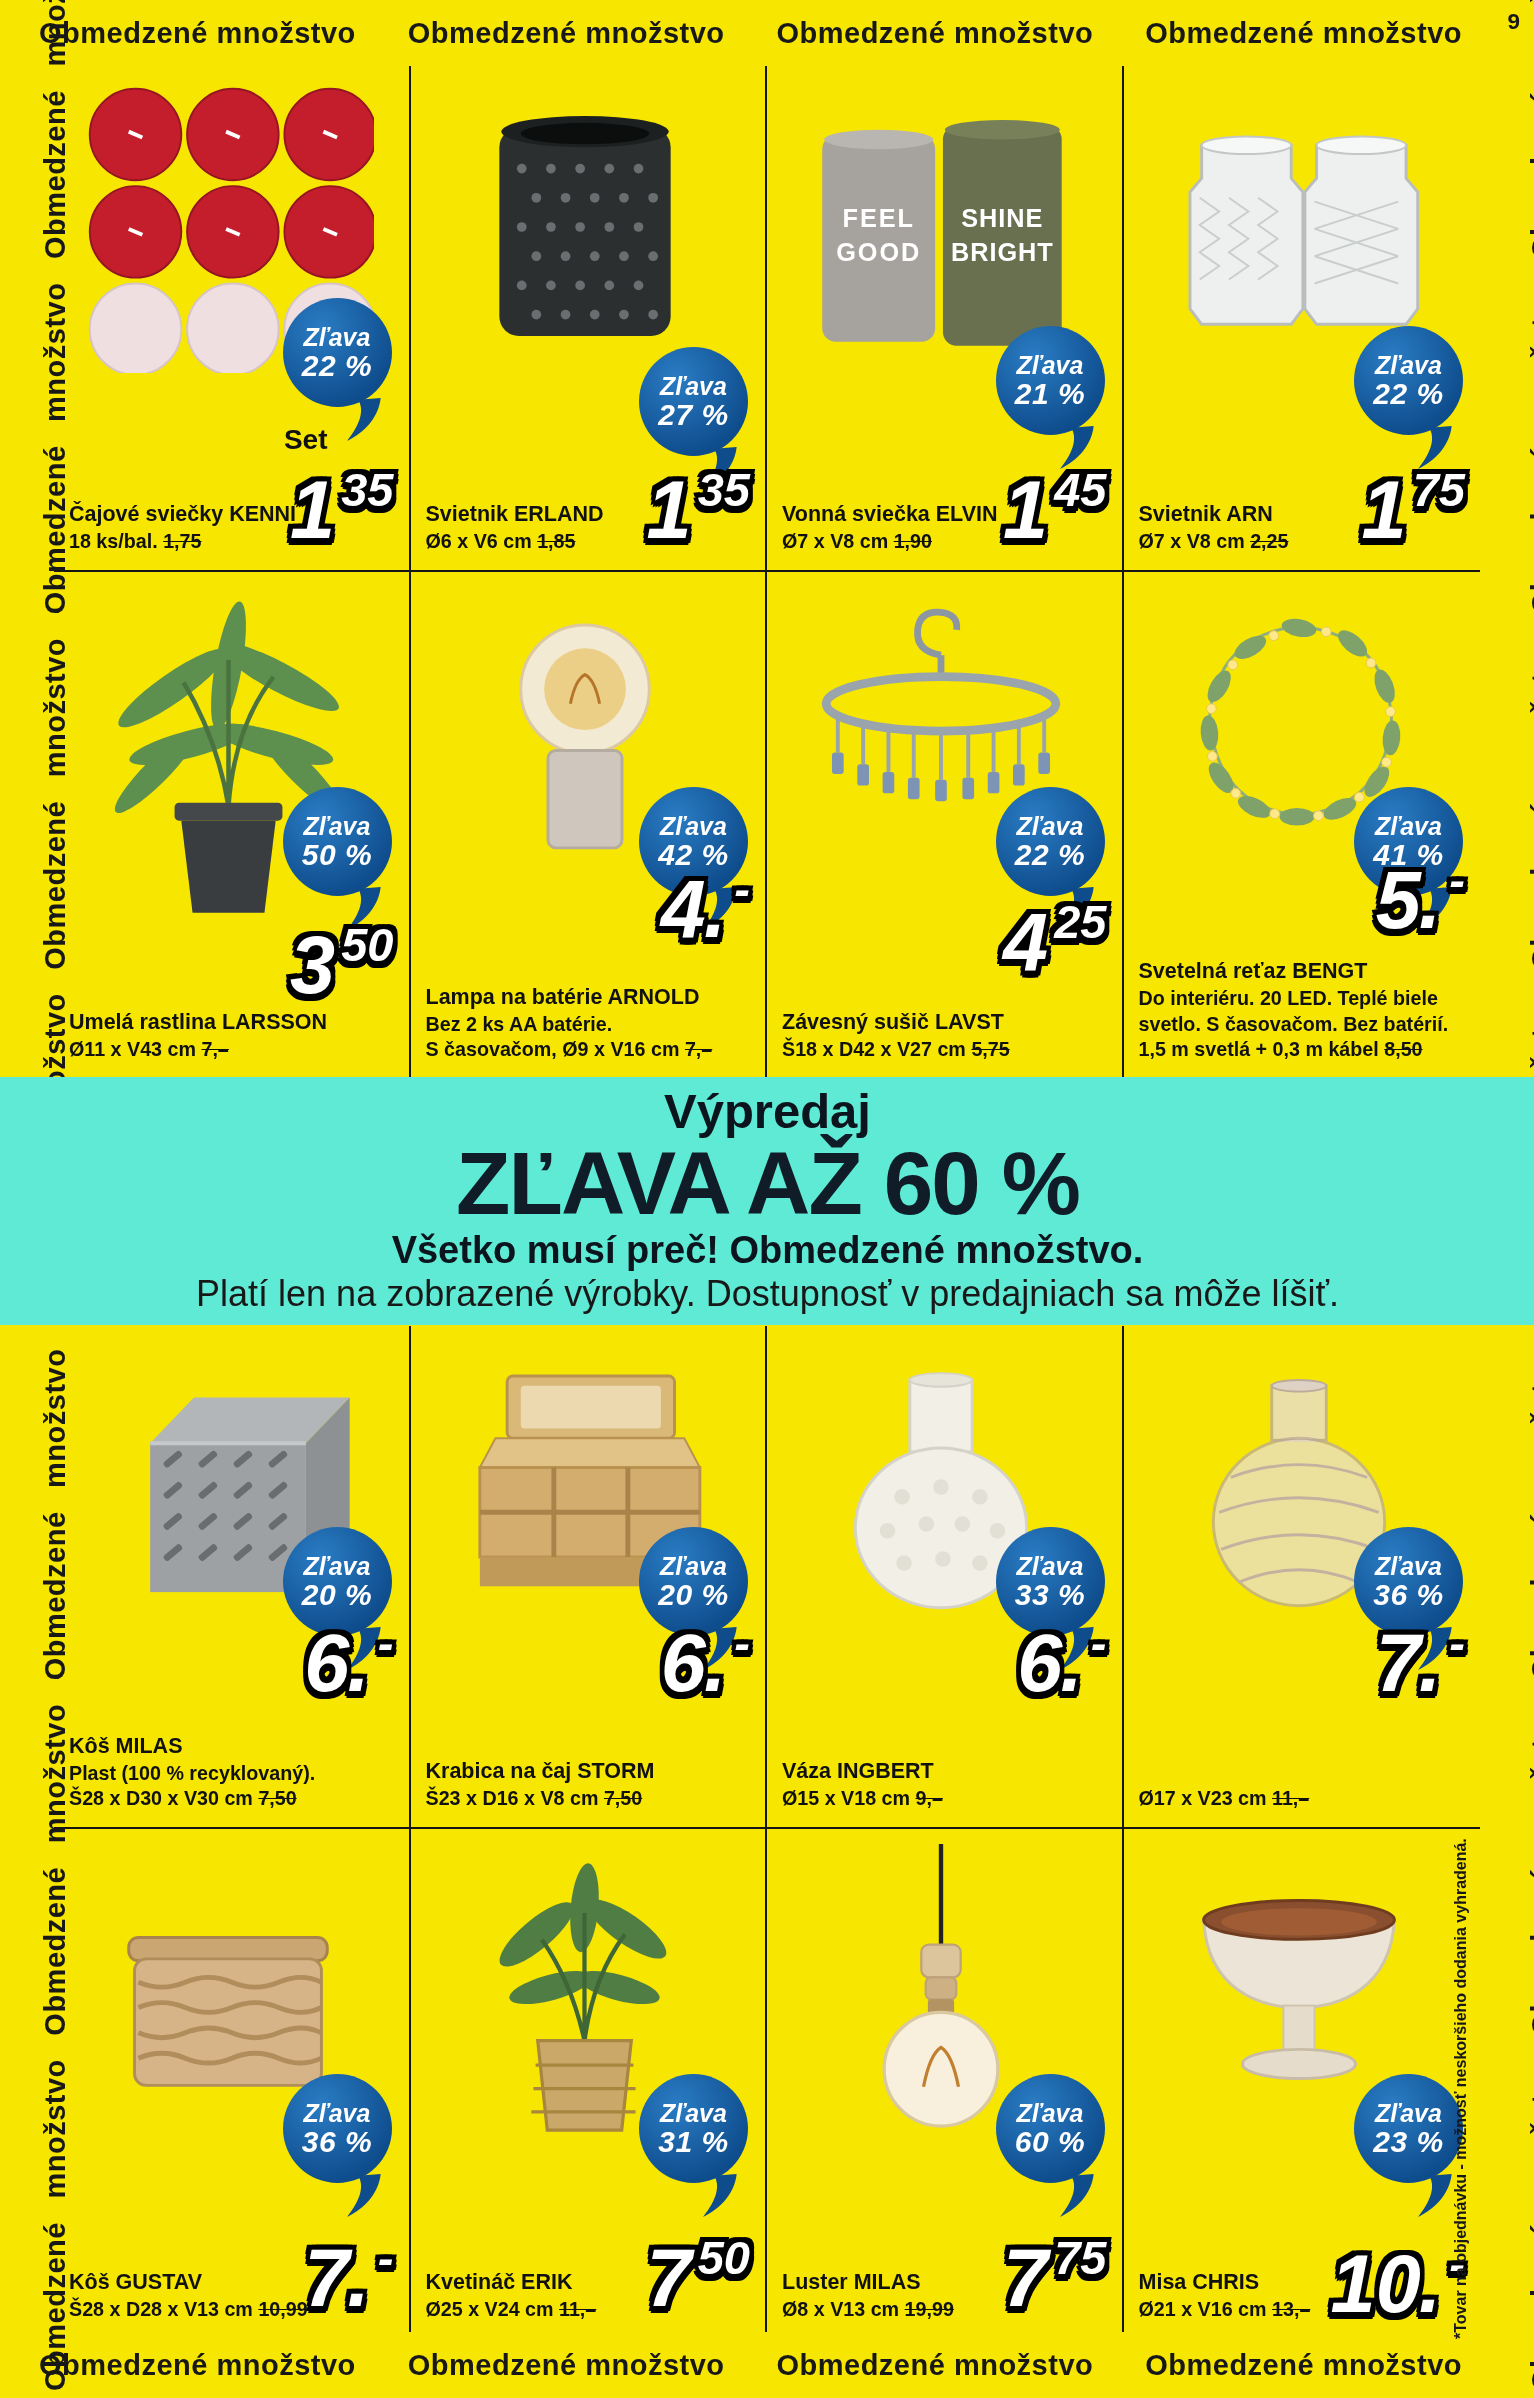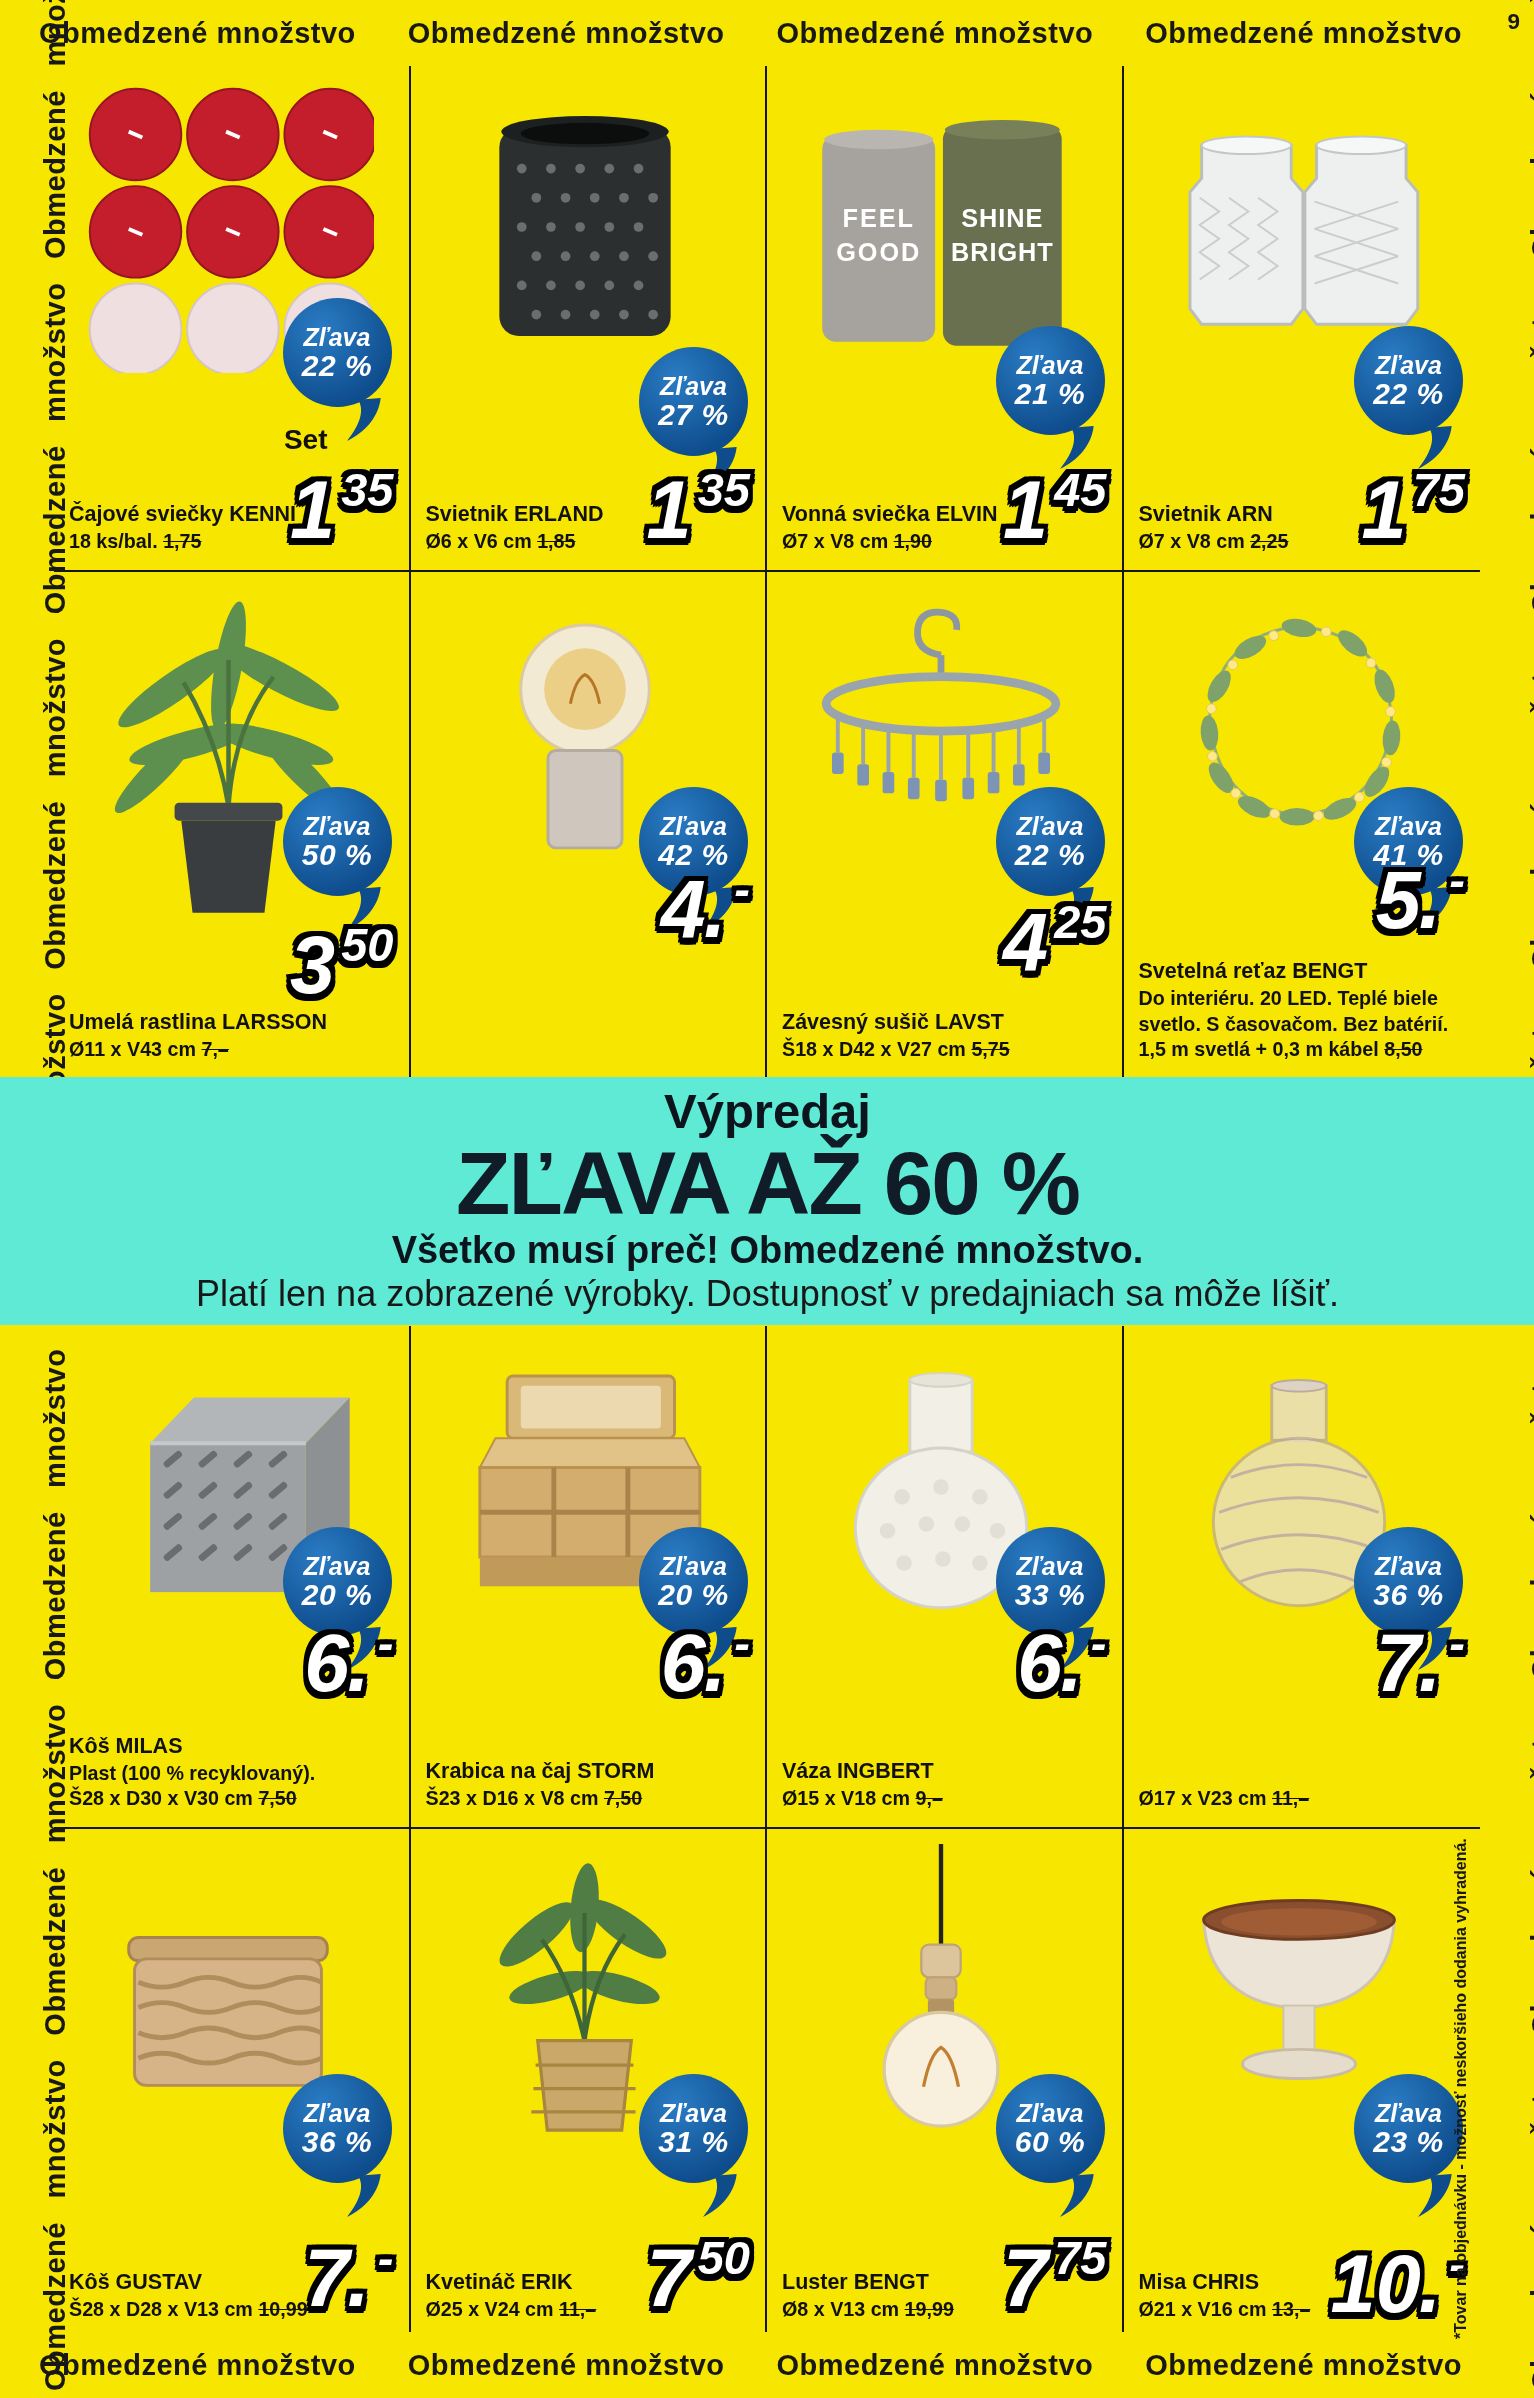--- a/index.html
+++ b/index.html
@@ -281,20 +281,25 @@
         </svg>
       </div>
       <div class="badge" style="top:215px">
         <svg class="tail" viewBox="0 0 46 46">
             <path d="M36 0 C34 20 20 36 0 46 C16 26 18 12 12 2 Z" fill="#0e4c8c"></path>
           </svg>
         <span class="b1">Zľava</span>
         <span class="b2">42 %</span>
       </div>
       <div class="price" style="bottom:122px"><span class="pint">4</span><span class="pdot">.</span><span class="psup">-</span></div>
+      <div class="ptext">
+        <div class="pname">Lampa na batérie ARNOLD</div>
+        <div class="pdesc"><span>Bez 2 ks AA batérie.</span></div>
+        <div class="pdesc"><span>S časovačom, Ø9 x V16 cm</span> <s>7,–</s></div>
+      </div>
     </div>
 
     <div class="cell bR">
       <div class="imgwrap">
         <svg viewBox="0 0 300 300">
           <path d="M150 70 q-26 -4 -24 -26 q2 -20 24 -18 q18 2 16 18" fill="none" stroke="#8d97a1" stroke-width="7"></path>
           <line x1="150" y1="70" x2="150" y2="96" stroke="#8d97a1" stroke-width="7"></line>
           <ellipse cx="150" cy="120" rx="118" ry="28" fill="none" stroke="#9aa4ad" stroke-width="9"></ellipse>
           <g stroke="#9aa4ad" stroke-width="4">
             <line x1="44" y1="132" x2="44" y2="170"></line>
@@ -600,21 +605,21 @@
       </div>
       <div class="badge" style="top:245px">
         <svg class="tail" viewBox="0 0 46 46">
             <path d="M36 0 C34 20 20 36 0 46 C16 26 18 12 12 2 Z" fill="#0e4c8c"></path>
           </svg>
         <span class="b1">Zľava</span>
         <span class="b2">60 %</span>
       </div>
       <div class="price" style="bottom:7.5px"><span class="pint">7</span><span class="pdot"></span><span class="psup">75</span></div>
       <div class="ptext" style="bottom:9.4px">
-        <div class="pname">Luster BENGT</div>
+        <div class="pname">Luster MILAS</div>
         <div class="pdesc"><span>Ø8 x V13 cm</span> <s>19,99</s></div>
       </div>
     </div>
 
     <div class="cell">
       <div class="imgwrap">
         <svg viewBox="0 0 300 300">
           <path d="M52 78 C56 150 110 168 150 168 C190 168 244 150 248 78 Z" fill="#ece4d6" stroke="#cfc4ae" stroke-width="3"></path>
           <ellipse cx="150" cy="78" rx="98" ry="20" fill="#8a4f2e" stroke="#6f3c20" stroke-width="3"></ellipse>
           <ellipse cx="150" cy="80" rx="80" ry="14" fill="#a05c35"></ellipse>

